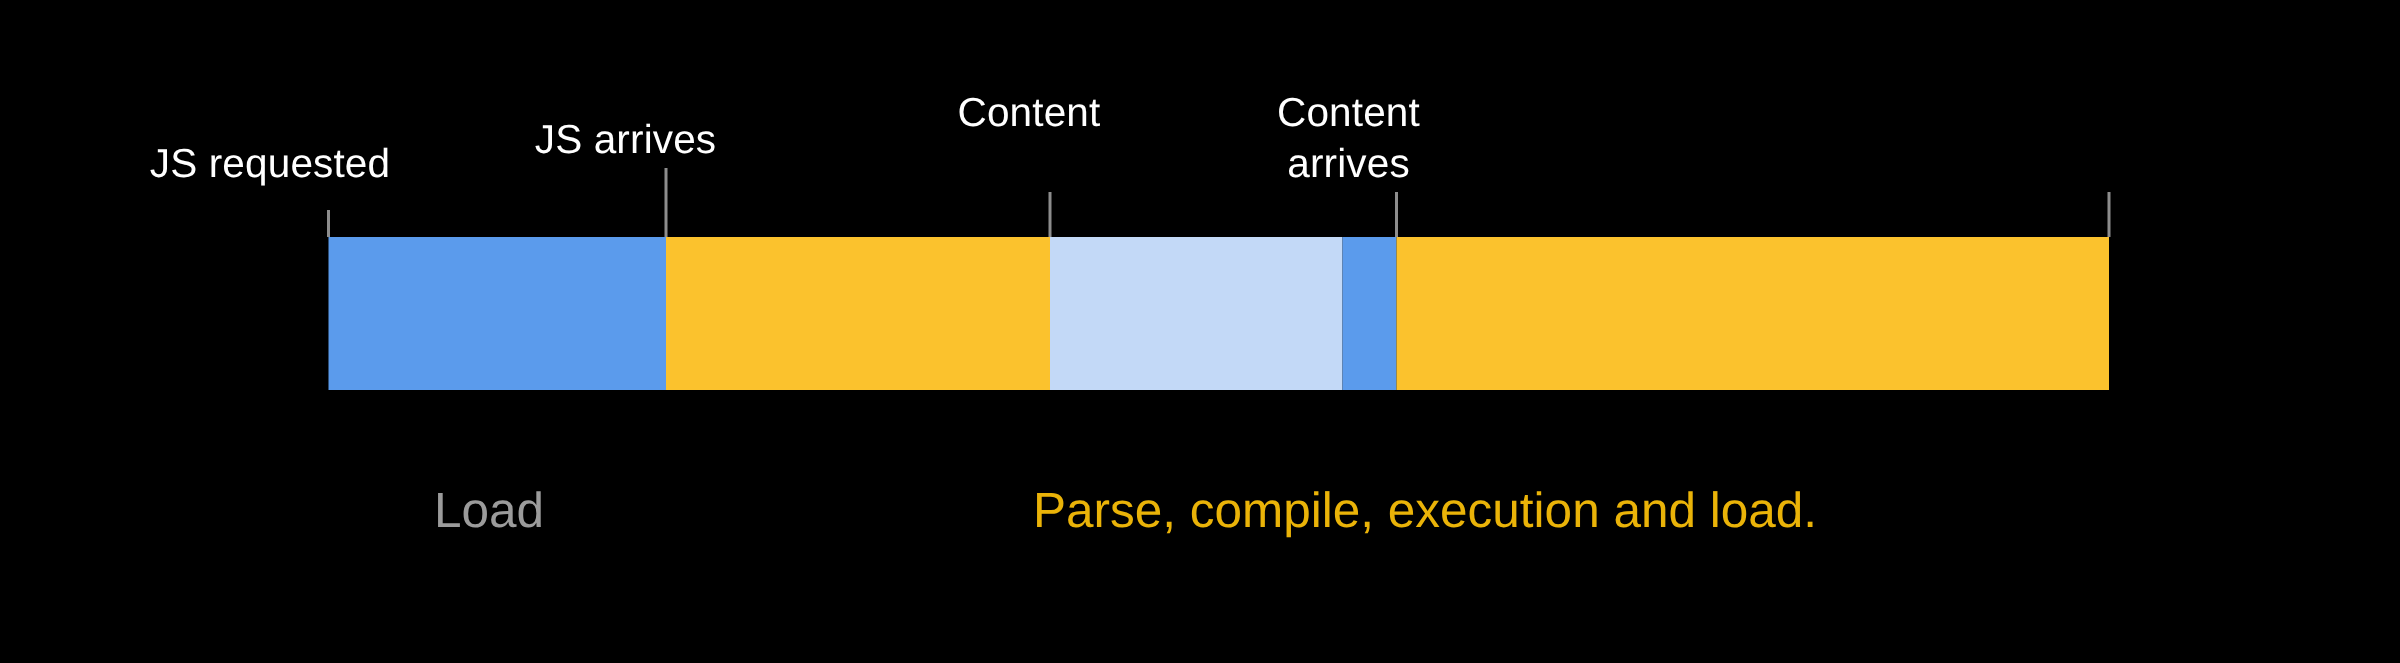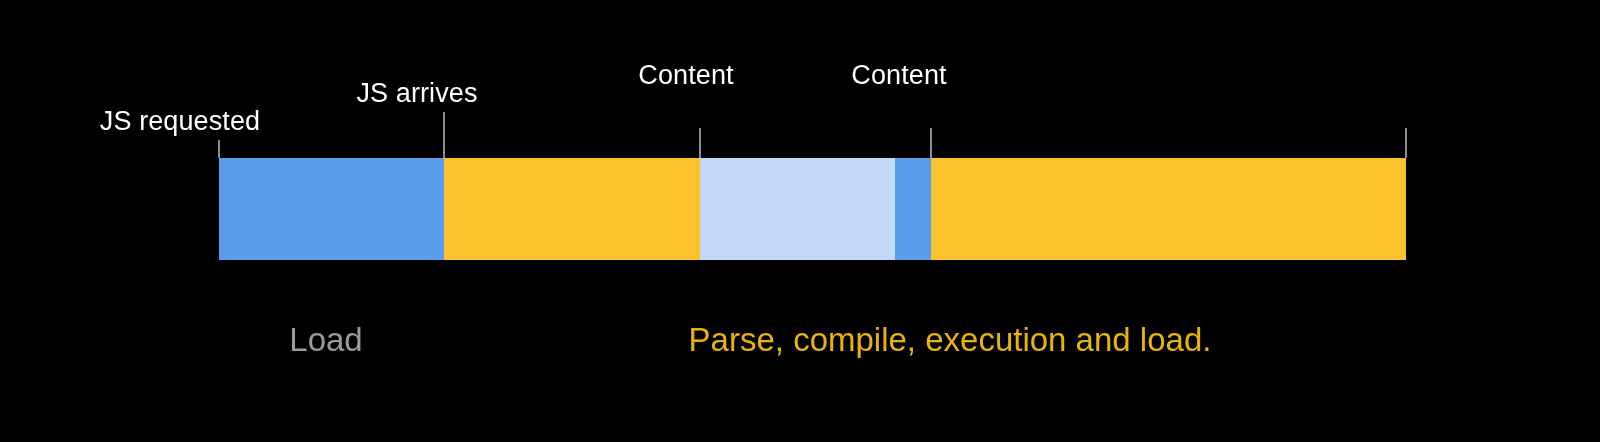--- a/index.html
+++ b/index.html
@@ -79,31 +79,32 @@
 
   <div class="bar" id="timeline-bar" style="left: 219px; top: 158px; width: 1187px; height: 102px;">
       <div class="bar-segment" title="JS download" style="width: 225px; background: rgb(91, 155, 236);"></div>
       <div class="bar-segment" title="JS parse and compile" style="width: 256px; background: rgb(251, 194, 45);"></div>
       <div class="bar-segment" title="Content fetch wait" style="width: 195px; background: rgb(195, 217, 247);"></div>
       <div class="bar-segment" title="Content download" style="width: 36px; background: rgb(91, 155, 236);"></div>
       <div class="bar-segment" title="Content execution and load" style="width: 475px; background: rgb(251, 194, 45);"></div>
     </div>
 
   <div id="marker-labels">
-      <div class="marker-label" style="left: 180px; top: 104px; color: rgb(255, 255, 255);">
+      <div class="marker-label" style="left: 180px; top: 92px; color: rgb(255, 255, 255);">
         <span class="line">JS requested</span>
       </div>
       <div class="marker-label" style="left: 417px; top: 76px; color: rgb(255, 255, 255);">
         <span class="line">JS arrives</span>
       </div>
       <div class="marker-label" style="left: 686px; top: 58px; color: rgb(255, 255, 255);">
         <span class="line">Content</span>
       </div>
       <div class="marker-label" style="left: 899px; top: 58px; color: rgb(255, 255, 255);">
         <span class="line">Content</span>
+        <span class="line">arrives</span>
       </div>
       <div class="marker-label" style="left: 1406px; top: 58px; color: rgb(255, 255, 255);">
       </div>
     </div>
 
   <div id="phase-captions">
       <div class="phase-caption" style="left: 326px; top: 292px; color: rgb(155, 155, 155);">Load</div>
       <div class="phase-caption" style="left: 950px; top: 292px; color: #eab308;">Parse, compile, execution and load.</div>
     </div>
 

